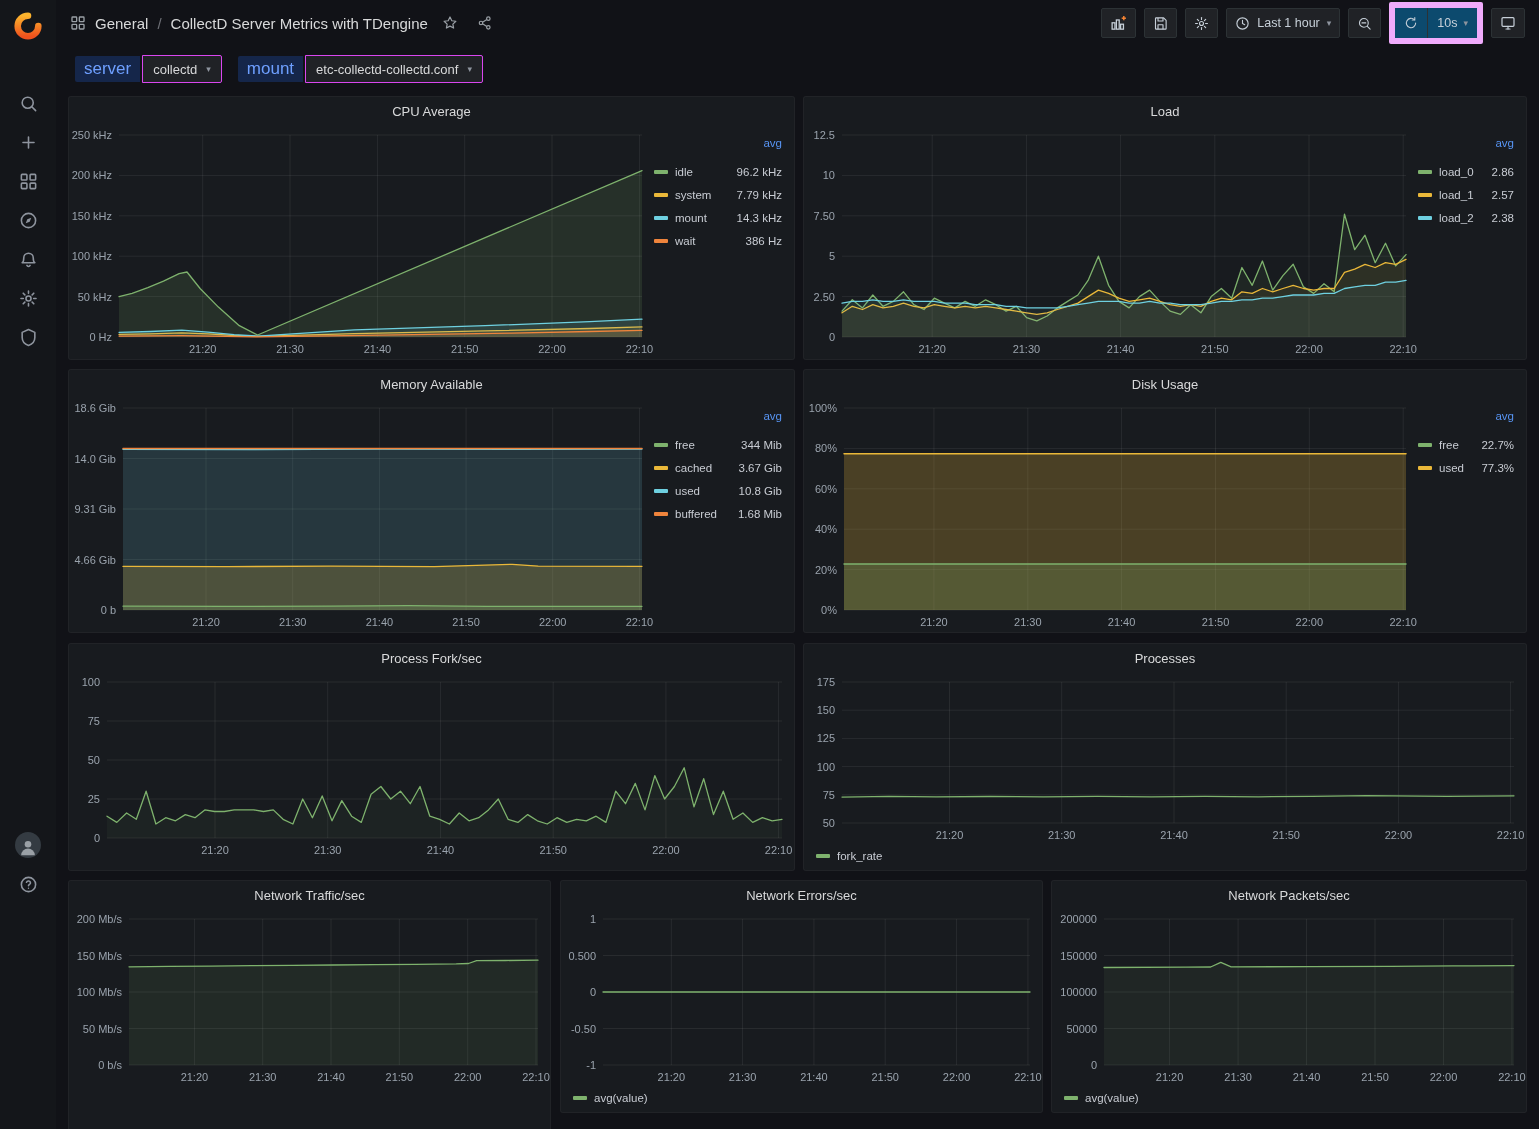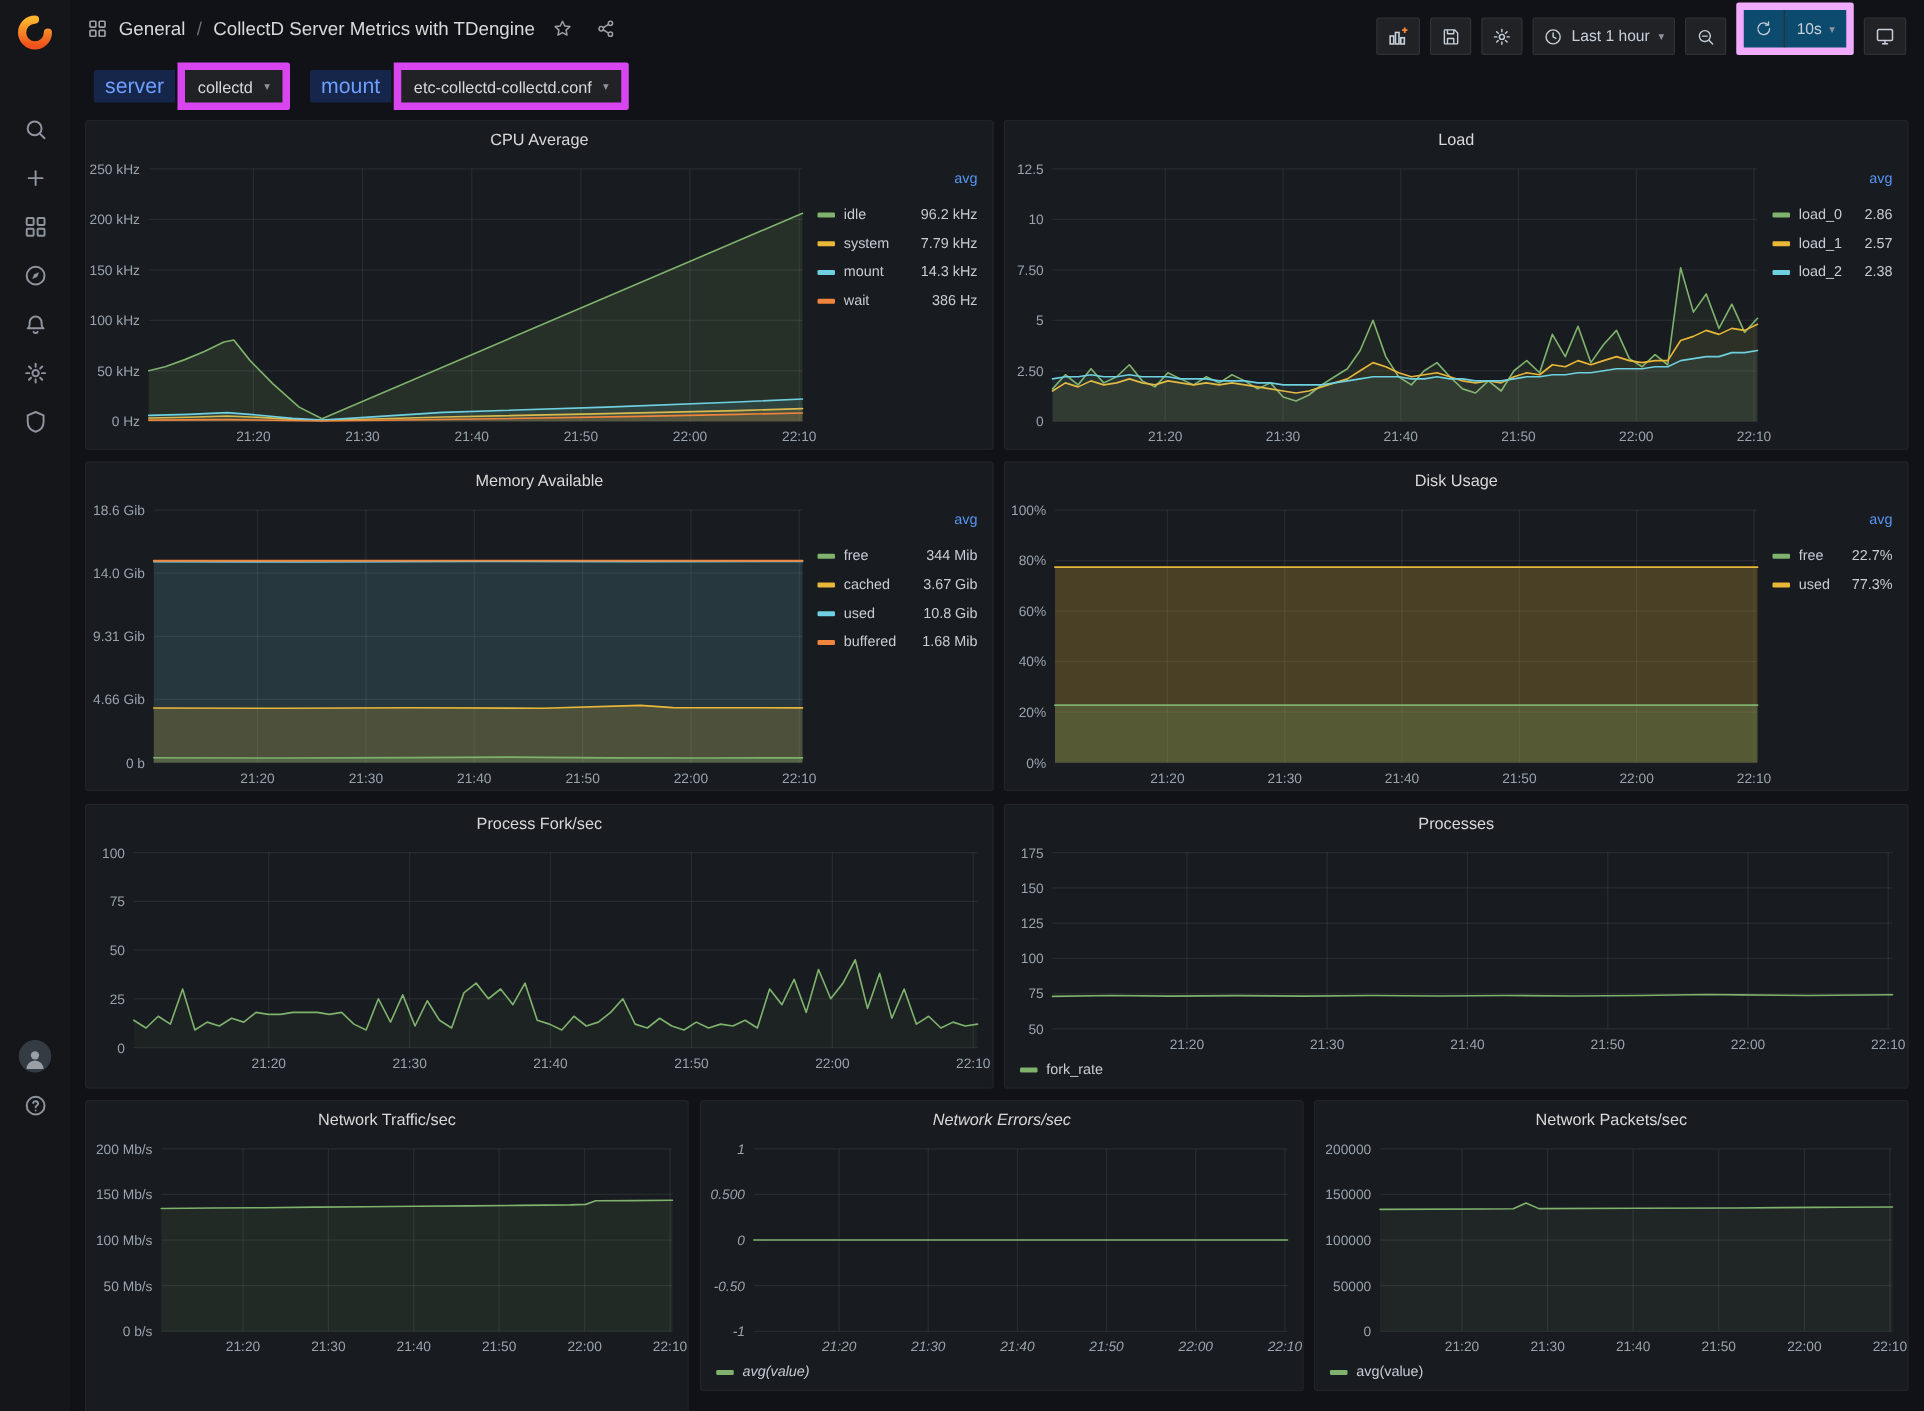--- a/index.html
+++ b/index.html
@@ -11,32 +11,32 @@
   .side-btn{width:56px;height:39px;display:flex;align-items:center;justify-content:center;color:#8e949e;cursor:pointer;}
   .side-bottom{position:absolute;left:0;width:56px;display:flex;justify-content:center;}
   .avatar{width:26px;height:26px;border-radius:50%;background:#343b42;overflow:hidden;display:flex;align-items:flex-end;justify-content:center;cursor:pointer;}
 
   
   .topnav{position:absolute;left:56px;top:0;right:0;height:46px;display:flex;align-items:center;padding:0 14px;gap:9px;box-sizing:border-box;}
   .crumb-icon{color:#9aa0a6;display:flex;align-items:center;}
   .crumb-text{font-size:15px;color:#d8d9da;cursor:pointer;text-align:right;}
   .crumb-sep{font-size:15px;color:#6e7076;}
   .icon-sm-btn{width:26px;height:26px;display:flex;align-items:center;justify-content:center;color:#9aa0a6;cursor:pointer;background:none;border:none;padding:0;}
-  .topnav-right{margin-left:auto;display:flex;align-items:flex-end;gap:8px;padding-left:14px;}
+  .topnav-right{margin-left:auto;display:flex;align-items:center;gap:8px;padding-left:14px;}
   .tb-btn{height:30px;min-width:32px;padding:0 8px;background:#202226;border:1px solid #2c3235;border-radius:2px;display:flex;align-items:center;justify-content:center;gap:7px;color:#c7d0d9;font-size:12.5px;cursor:pointer;font-family:inherit;}
   .tb-group{height:30px;display:flex;align-items:stretch;background:#0c4a6e;border:6px solid #f0abfc;border-radius:2px;overflow:hidden;}
   .tb-seg{display:flex;align-items:center;gap:6px;padding:0 9px;color:#c7d0d9;font-size:12.5px;cursor:pointer;background:none;border:none;font-family:inherit;}
   .tb-seg + .tb-seg{border-left:1px solid #2c3235;}
   .caret{font-size:9px;color:#8e949e;line-height:1;}
 
   
   .subnav{position:absolute;left:56px;top:54px;right:0;height:30px;display:flex;align-items:center;padding:0 19px;gap:16px;box-sizing:border-box;}
   .var-group{display:flex;align-items:center;gap:2px;}
   .var-label{height:26px;display:flex;align-items:center;padding:0 9px;background:#15264a;color:#6e9fff;font-size:17px;border-radius:2px 0 0 2px;cursor:default;}
-  .var-value{height:26px;display:flex;align-items:center;gap:9px;padding:0 10px;background:#202226;border:6px solid #d946ef;color:#d8d9da;font-size:13px;border-radius:0 2px 2px 0;cursor:pointer;}
+  .var-value{height:26px;display:flex;align-items:center;gap:9px;padding:0 10px;background:#202226;border:1px solid #d946ef;color:#d8d9da;font-size:13px;border-radius:0 2px 2px 0;cursor:pointer;}
 
   
   .panel{position:absolute;background:#181b1f;border:1px solid rgba(255,255,255,0.04);border-radius:3px;display:flex;flex-direction:column;box-sizing:border-box;}
   .panel-header{height:28px;flex:none;display:flex;align-items:center;justify-content:center;cursor:pointer;}
   .panel-title{font-size:13px;font-weight:500;color:#d8d9da;}
   .panel-body{flex:1;display:flex;min-height:0;}
   .panel-body.col{flex-direction:column;}
   .chart{flex:1;min-width:0;min-height:0;position:relative;}
   .chart svg{position:absolute;left:0;top:0;overflow:visible;}
   .grid{stroke:rgba(255,255,255,0.07);stroke-width:1;}
@@ -604,21 +604,21 @@
             <path d="M60.0 57.8L100.9 57.4L141.8 57.2L182.7 56.7L223.6 56.4L264.5 56.0L305.4 55.7L346.3 55.3L387.2 54.9L399.5 54.5L407.6 51.6L436.3 51.5L469.0 51.2" fill="none" stroke="#7EB26D" stroke-width="1.3" stroke-linejoin="round" stroke-linecap="round"></path>
           </svg>
         </div>
       <div class="panel-footer">
           <span class="dash" style="background: rgb(126, 178, 109);"></span>
           <span>value</span>
         </div>
     </div>
   </section>
 
-  <section class="panel" style="left:560px;top:880px;width:483px;height:233px;font-style:italic;">
+  <section class="panel" style="left:560px;top:880px;width:483px;height:233px;">
     <div class="panel-header">
         <span class="panel-title">Network Errors/sec</span>
       </div>
     <div class="panel-body col">
       <div class="chart">
           <svg width="481" height="178" viewBox="0 0 481 178">
             <line class="grid" x1="42" y1="156.0" x2="469" y2="156.0"></line>
             <text class="tick ty" x="35" y="160">-1</text>
             <line class="grid" x1="42" y1="119.5" x2="469" y2="119.5"></line>
             <text class="tick ty" x="35" y="123.5">-0.50</text>

